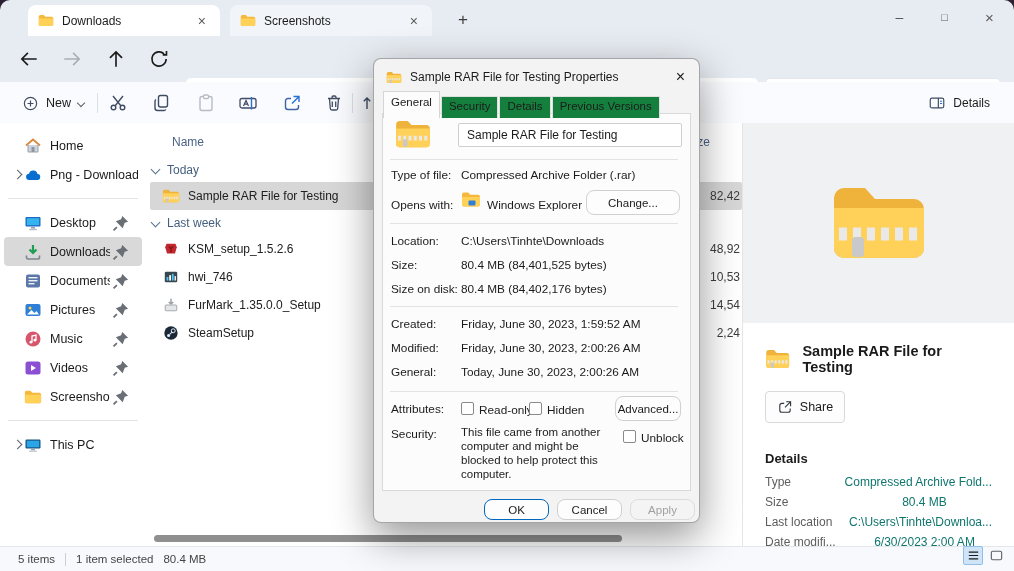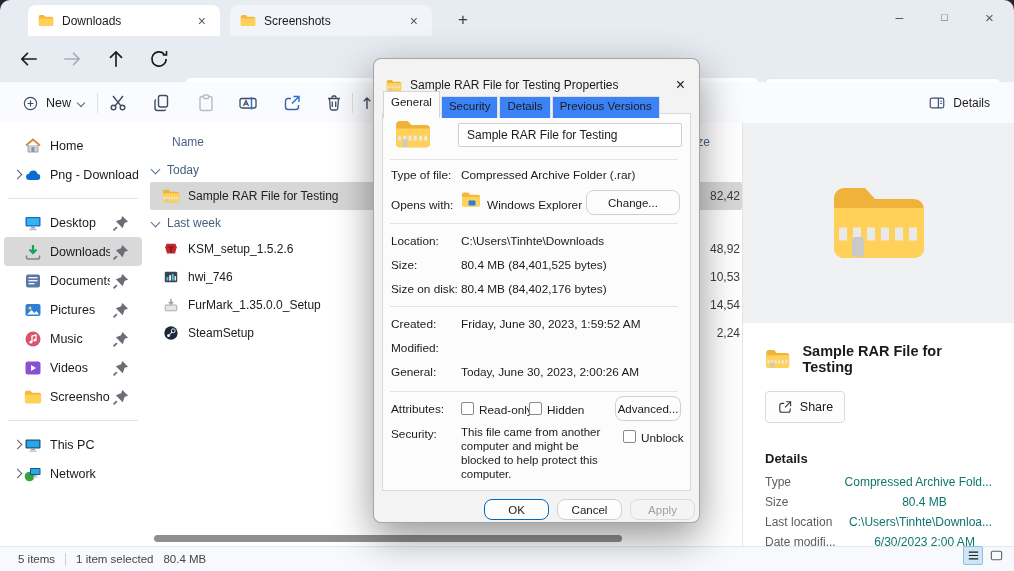--- a/index.html
+++ b/index.html
@@ -88,26 +88,26 @@
   
   .statusbar{position:absolute;left:0;right:0;bottom:0;height:25px;background:#f7f9fc;border-top:1px solid #e4e7ec;display:flex;align-items:center;padding-left:18px;gap:10px;box-sizing:border-box}
   .sb-text{font-size:11.5px;color:#454545}
   .sb-sep{width:1px;height:13px;background:#cfcfcf}
   .viewbtns{position:absolute;right:8px;top:546px;display:flex;gap:3px;z-index:5}
   .viewbtn{width:20px;height:19px;display:flex;align-items:center;justify-content:center;border-radius:2px}
   .viewbtn.active{background:#cfe4f7;border:1px solid #8fbfe8;box-sizing:border-box}
   .viewbtn .ic{width:15px;height:15px}
   
   .dialog{position:absolute;left:373px;top:58px;width:327px;height:465px;background:#f3f3f3;border:1px solid rgba(70,70,70,.45);border-radius:8px;box-shadow:0 14px 40px rgba(0,0,0,.42);z-index:50;box-sizing:border-box}
-  .dlg-titlebar{position:absolute;left:0;top:0;right:0;height:30px;display:flex;align-items:center;padding:11px 12px;gap:8px}
+  .dlg-titlebar{position:absolute;left:0;top:0;right:0;height:30px;display:flex;align-items:center;padding:3px 12px;gap:8px}
   .dlg-titlebar .ic{width:16px;height:13px}
   .dlg-title{font-size:12px}
   .dlg-close{margin-left:auto;font-size:16px;color:#1c1c1c;padding:0 2px}
   .dlg-tabs{position:absolute;left:9px;top:32px;display:flex;align-items:flex-end;z-index:2}
-  .dlg-tab{font-size:11.5px;padding:3px 7px 4px 7px;background:#3b82f6;border:1px solid #e0e0e0;border-bottom:none;height:14px;margin-right:1px}
+  .dlg-tab{font-size:11.5px;padding:3px 7px 4px 7px;background:#15803d;border:1px solid #e0e0e0;border-bottom:none;height:14px;margin-right:1px}
   .dlg-tab.active{background:#fcfcfc;border:1px solid #d5d5d5;border-bottom:none;height:18px;padding-top:4px}
   .dlg-page{position:absolute;left:8px;top:54px;width:309px;height:378px;background:#fcfcfc;border:1px solid #d9d9d9;box-sizing:border-box}
   .drow{position:absolute;font-size:11.8px;white-space:nowrap}
   .dlg-hr{position:absolute;left:16px;width:288px;height:1px;background:#e3e3e3}
   .dlg-icon-big{position:absolute;left:20px;top:60px;width:38px;height:30px}
   .dlg-name-input{position:absolute;left:84px;top:64px;width:224px;height:24px;border:1px solid #cfcfcf;border-radius:2px;font-family:inherit;font-size:12px;padding:0 8px;box-sizing:border-box;color:#1b1b1b;background:#fff}
   .dlg-btn{position:absolute;background:#fdfdfd;border:1px solid #d0d0d0;border-radius:8px;font-size:11.5px;display:flex;align-items:center;justify-content:center;box-sizing:border-box}
   .dlg-btn.default{border-color:#0067c0}
   .dlg-btn.disabled{color:#a0a0a0;background:#f4f4f4;border-color:#dcdcdc}
   .cbx{display:inline-block;width:13px;height:13px;border:1px solid #8a8a8a;border-radius:2px;background:#fff;vertical-align:-2px;box-sizing:border-box}
@@ -434,35 +434,20 @@
           <span class="ic">
             <svg viewBox="0 0 18 18">
               <rect x="1.5" y="3.5" width="15" height="9" rx="1.2" fill="#16557f"></rect>
               <rect x="2.8" y="4.7" width="12.4" height="6.6" fill="#2aa5e8"></rect>
               <rect x="7" y="12.8" width="4" height="1.4" fill="#9aa2ad"></rect>
               <rect x="5" y="14.4" width="8" height="1.3" rx="0.6" fill="#b9c0c9"></rect>
             </svg>
           </span>
           <span class="sb-label">This PC</span>
         </div>
-        <div class="sb-item">
-          <span class="sb-chev">
-            <span class="chev-r"></span>
-          </span>
-          <span class="ic">
-            <svg viewBox="0 0 18 18">
-              <circle cx="5.5" cy="11.5" r="4.8" fill="#3ba23b"></circle>
-              <rect x="6" y="3" width="10.5" height="7" rx="1" fill="#16557f"></rect>
-              <rect x="7" y="4" width="8.5" height="5" fill="#2aa5e8"></rect>
-              <rect x="10" y="10.2" width="2.6" height="1.2" fill="#9aa2ad"></rect>
-              <rect x="8.8" y="11.5" width="5" height="1.1" rx="0.5" fill="#b9c0c9"></rect>
-            </svg>
-          </span>
-          <span class="sb-label">Network</span>
-        </div>
       </div>
   </div>
 
   <div class="filelist">
     <div class="fl-header">
       <span class="col-name">Name</span>
       <span class="col-size">Size</span>
     </div>
     <div class="fl-groups" id="fl-groups">
         <div class="fl-group-header">
@@ -663,20 +648,21 @@
     <span class="drow" style="left:87px;top:175px">C:\Users\Tinhte\Downloads</span>
     <span class="drow" style="left:17px;top:199px">Size:</span>
     <span class="drow" style="left:87px;top:199px">80.4 MB (84,401,525 bytes)</span>
     <span class="drow" style="left:17px;top:223px">Size on disk:</span>
     <span class="drow" style="left:87px;top:223px">80.4 MB (84,402,176 bytes)</span>
     <div class="dlg-hr" style="top:247px"></div>
 
     <span class="drow" style="left:17px;top:258px">Created:</span>
     <span class="drow" style="left:87px;top:258px">Friday, June 30, 2023, 1:59:52 AM</span>
     <span class="drow" style="left:17px;top:282px">Modified:</span>
+    <span class="drow" style="left:87px;top:282px">Friday, June 30, 2023, 2:00:26 AM</span>
     <span class="drow" style="left:17px;top:306px">General:</span>
     <span class="drow" style="left:87px;top:306px">Today, June 30, 2023, 2:00:26 AM</span>
     <div class="dlg-hr" style="top:332px"></div>
 
     <span class="drow" style="left:17px;top:343px">Attributes:</span>
     <span class="cbx" style="position:absolute;left:87px;top:343px"></span>
     <span class="drow" style="left:105px;top:344px">Read-only</span>
     <span class="cbx" style="position:absolute;left:155px;top:343px"></span>
     <span class="drow" style="left:173px;top:344px">Hidden</span>
     <div class="dlg-btn" style="left:241px;top:337px;width:66px;height:25px">Advanced...</div>

